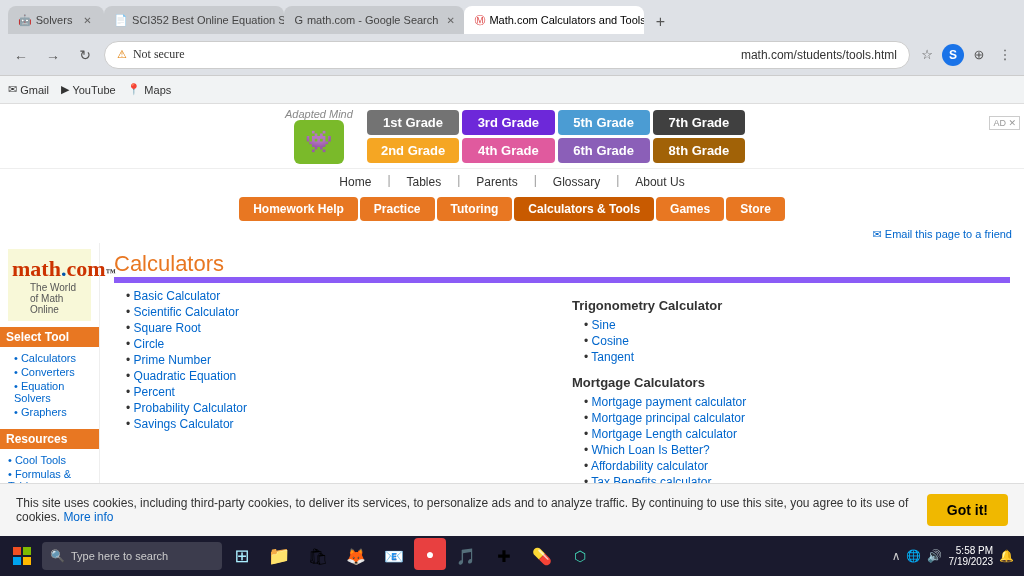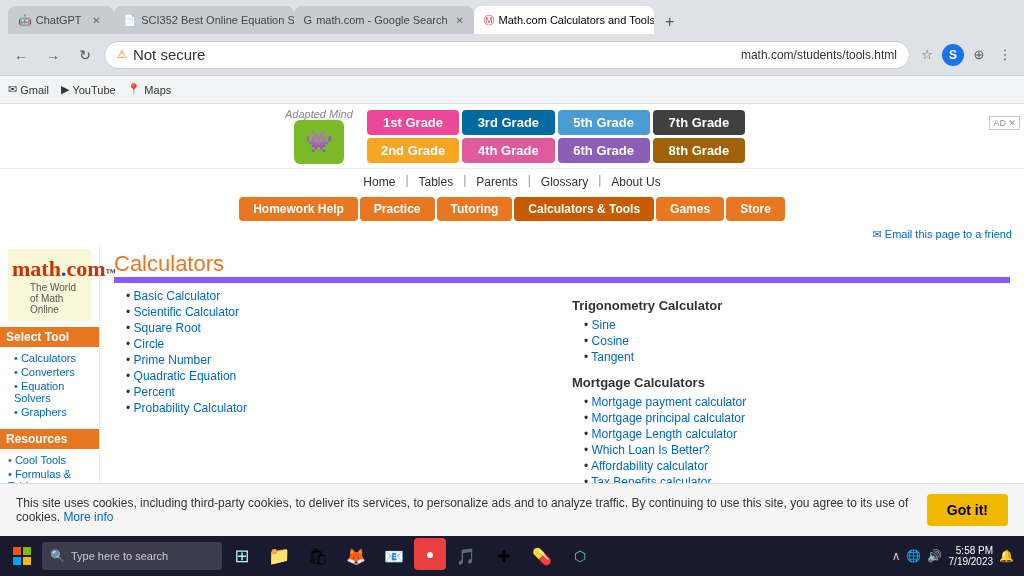--- a/index.html
+++ b/index.html
@@ -8,48 +8,48 @@
     .tab { display: flex; align-items: center; padding: 6px 10px; border-radius: 8px 8px 0 0; font-size: 11px; max-width: 180px; white-space: nowrap; overflow: hidden; text-overflow: ellipsis; gap: 4px; height: 28px; }
     .tab.inactive { background: #c8cbcf; color: #444; }
     .tab.active { background: #fff; color: #000; }
     .tab-close { width: 14px; height: 14px; display: flex; align-items: center; justify-content: center; border-radius: 50%; cursor: pointer; font-size: 10px; color: #666; margin-left: 4px; }
     .new-tab-btn { width: 24px; height: 24px; display: flex; align-items: center; justify-content: center; border-radius: 50%; cursor: pointer; font-size: 16px; color: #555; margin-left: 4px; }
 
     .address-bar-row { display: flex; align-items: center; background: #dee1e6; padding: 4px 8px; gap: 6px; height: 42px; border-bottom: 1px solid #ccc; }
     .nav-btn { width: 26px; height: 26px; border-radius: 50%; display: flex; align-items: center; justify-content: center; cursor: pointer; font-size: 14px; color: #555; background: transparent; border: none; }
     .address-bar { flex: 1; height: 28px; border-radius: 14px; background: #fff; display: flex; align-items: center; padding: 0 12px; font-size: 12px; border: 1px solid #ccc; gap: 6px; }
     .lock-icon { color: #e07b00; font-size: 11px; }
-    .address-text { flex: 1; color: #333; font-size: 15px; }
+    .address-text { flex: 1; color: #333; font-size: 12px; font-family: Liberation Serif, serif; }
     .browser-actions { display: flex; align-items: center; gap: 4px; }
     .browser-action-btn { width: 22px; height: 22px; display: flex; align-items: center; justify-content: center; cursor: pointer; color: #555; font-size: 13px; }
 
     .bookmarks-bar { background: #f1f3f4; padding: 3px 8px; display: flex; align-items: center; gap: 12px; border-bottom: 1px solid #ddd; height: 28px; }
     .bookmark-item { font-size: 11px; color: #333; cursor: pointer; display: flex; align-items: center; gap: 3px; }
 
     
     .page { background: #fff; min-height: 400px; }
 
     
     .ad-banner { width: 100%; background: #fff; display: flex; align-items: center; justify-content: center; padding: 4px 0; border-bottom: 1px solid #eee; position: relative; }
     .ad-tag { position: absolute; top: 12px; right: 4px; font-size: 9px; color: #999; border: 1px solid #ccc; padding: 1px 3px; }
     .adapted-mind { display: flex; flex-direction: column; align-items: center; justify-content: center; width: 80px; }
     .grade-grid { display: grid; grid-template-columns: repeat(4, 1fr); gap: 3px; }
     .grade-btn { padding: 5px 14px; border-radius: 4px; color: #fff; font-size: 13px; font-weight: bold; text-align: center; cursor: pointer; white-space: nowrap; }
-    .grade-1 { background: #ec4899; }
+    .grade-1 { background: #737373; }
     .grade-2 { background: #f5a623; }
-    .grade-3 { background: #0369a1; }
+    .grade-3 { background: #6d28d9; }
     .grade-4 { background: #e05a9e; }
     .grade-5 { background: #4b9cd3; }
     .grade-6 { background: #8b5fb8; }
     .grade-7 { background: #404040; }
     .grade-8 { background: #a16207; text-align: center; }
 
     
     .site-nav { background: #fff; }
-    .site-nav-links { display: flex; justify-content: center; gap: 2px; padding: 4px 0 2px; font-size: 12px; }
+    .site-nav-links { display: flex; justify-content: center; gap: 8px; padding: 4px 0 2px; font-size: 12px; }
     .site-nav-links a { color: #333; text-decoration: none; padding: 2px 8px; }
     .site-nav-links .sep { color: #999; }
     .main-nav { display: flex; justify-content: center; gap: 2px; padding: 4px 8px; background: #fff; }
     .main-nav-item { padding: 5px 14px; background: #e87722; color: #fff; font-size: 12px; font-weight: bold; border-radius: 4px; cursor: pointer; text-align: center; }
     .main-nav-item.active { background: #c85a00; text-align: center; }
 
     
     .email-friend-bar { text-align: right; padding: 2px 12px; background: #fff; }
     .email-friend-bar a { font-size: 11px; color: #0066cc; text-decoration: none; }
 
@@ -91,21 +91,21 @@
     .taskbar-sys-icons { display: flex; align-items: center; gap: 2px; }
     .taskbar-sys-icon { color: #ccc; font-size: 12px; cursor: pointer; padding: 2px; }
     .mathcom-logo-main { font-size: 24px; font-weight: bold; color: #cc3300; font-family: serif; }
   </style>
 </head>
 <body>
 
 <div class="tab-bar">
   <div class="tab inactive">
     <span>🤖</span>
-    <span>ChatGPT</span>
+    <span>Solvers</span>
     <span class="tab-close">✕</span>
   </div>
   <div class="tab inactive">
     <span>📄</span>
     <span>SCI352 Best Online Equation Sol...</span>
 
   </div>
   <div class="tab inactive">
     <span>G</span>
     <span>math.com - Google Search</span>
@@ -234,20 +234,21 @@
 
         <div class="calc-col">
           <a class="calc-link">Basic Calculator</a>
           <a class="calc-link">Scientific Calculator</a>
           <a class="calc-link">Square Root</a>
           <a class="calc-link">Circle</a>
           <a class="calc-link">Prime Number</a>
           <a class="calc-link">Quadratic Equation</a>
           <a class="calc-link">Percent</a>
           <a class="calc-link">Probability Calculator</a>
+          <a class="calc-link">Savings Calculator</a>
         </div>
 
         <div class="calc-col">
           <div class="calc-section-title">Trigonometry Calculator</div>
           <a class="calc-link">Sine</a>
           <a class="calc-link">Cosine</a>
           <a class="calc-link">Tangent</a>
 
           <div class="calc-section-title">Mortgage Calculators</div>
           <a class="calc-link">Mortgage payment calculator</a>

